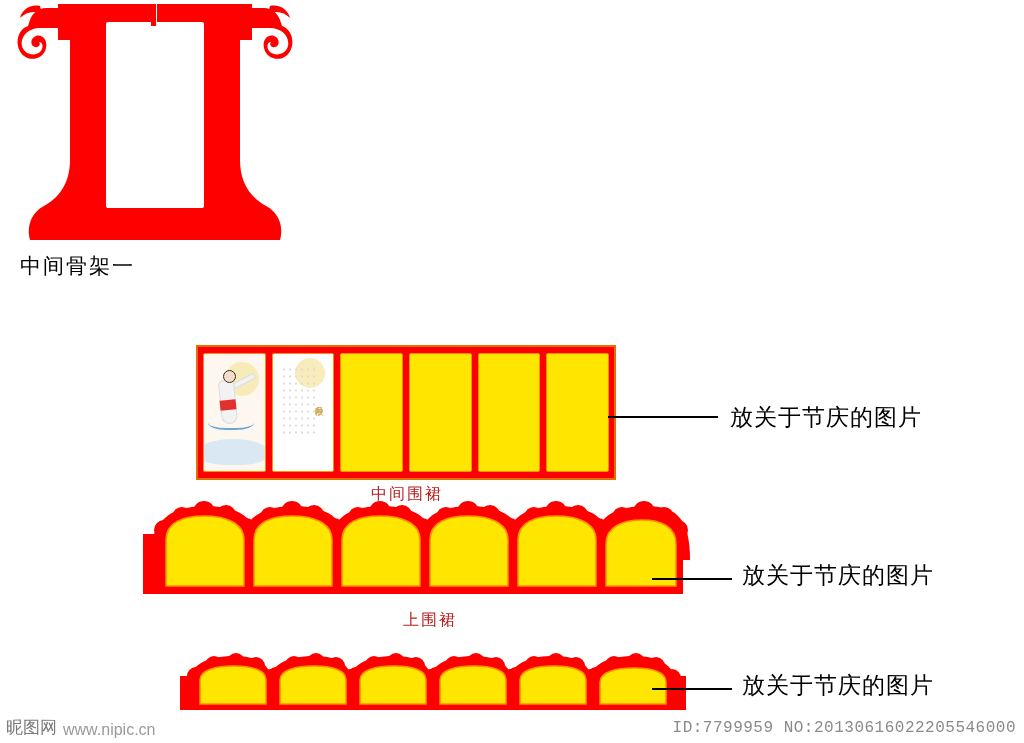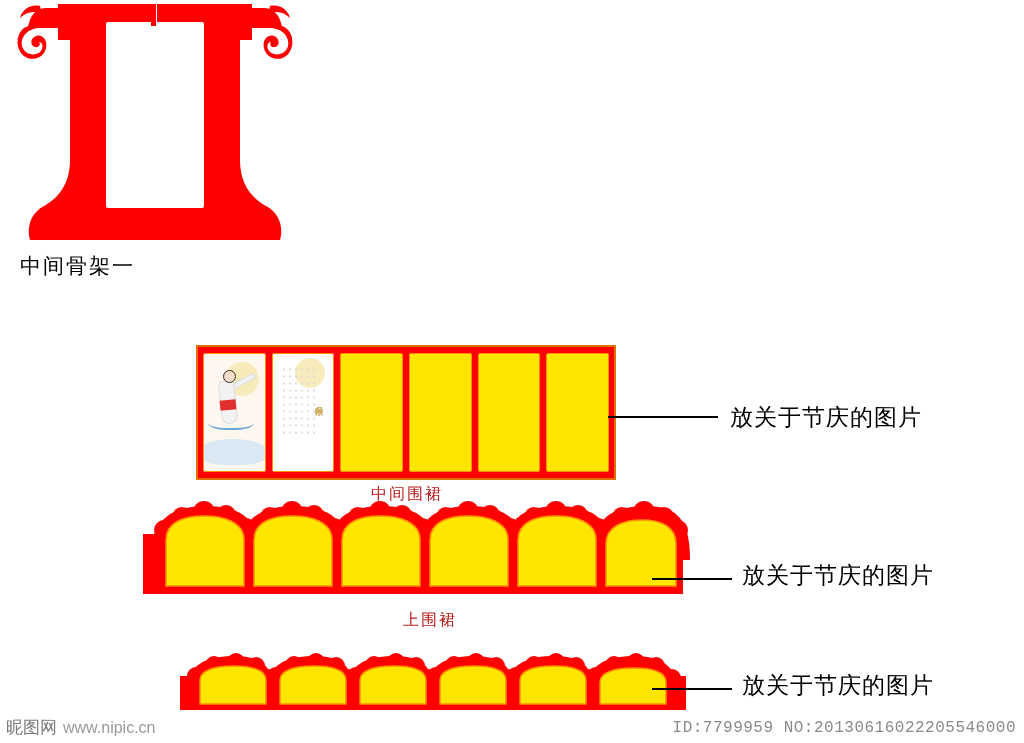--- a/index.html
+++ b/index.html
@@ -176,21 +176,21 @@
     left: 0;
     bottom: 0;
     width: 1024px;
     height: 36px;
   }
   .wm-left {
     position: absolute;
     left: 6px;
     bottom: 4px;
     display: flex;
-    align-items: center;
+    align-items: flex-end;
     gap: 6px;
   }
   .wm-logo {
     font-size: 17px;
     color: #7a7a7a;
     font-family: "DejaVu Sans", sans-serif;
   }
   .wm-url {
     font-size: 16px;
     color: #9a9a9a;

